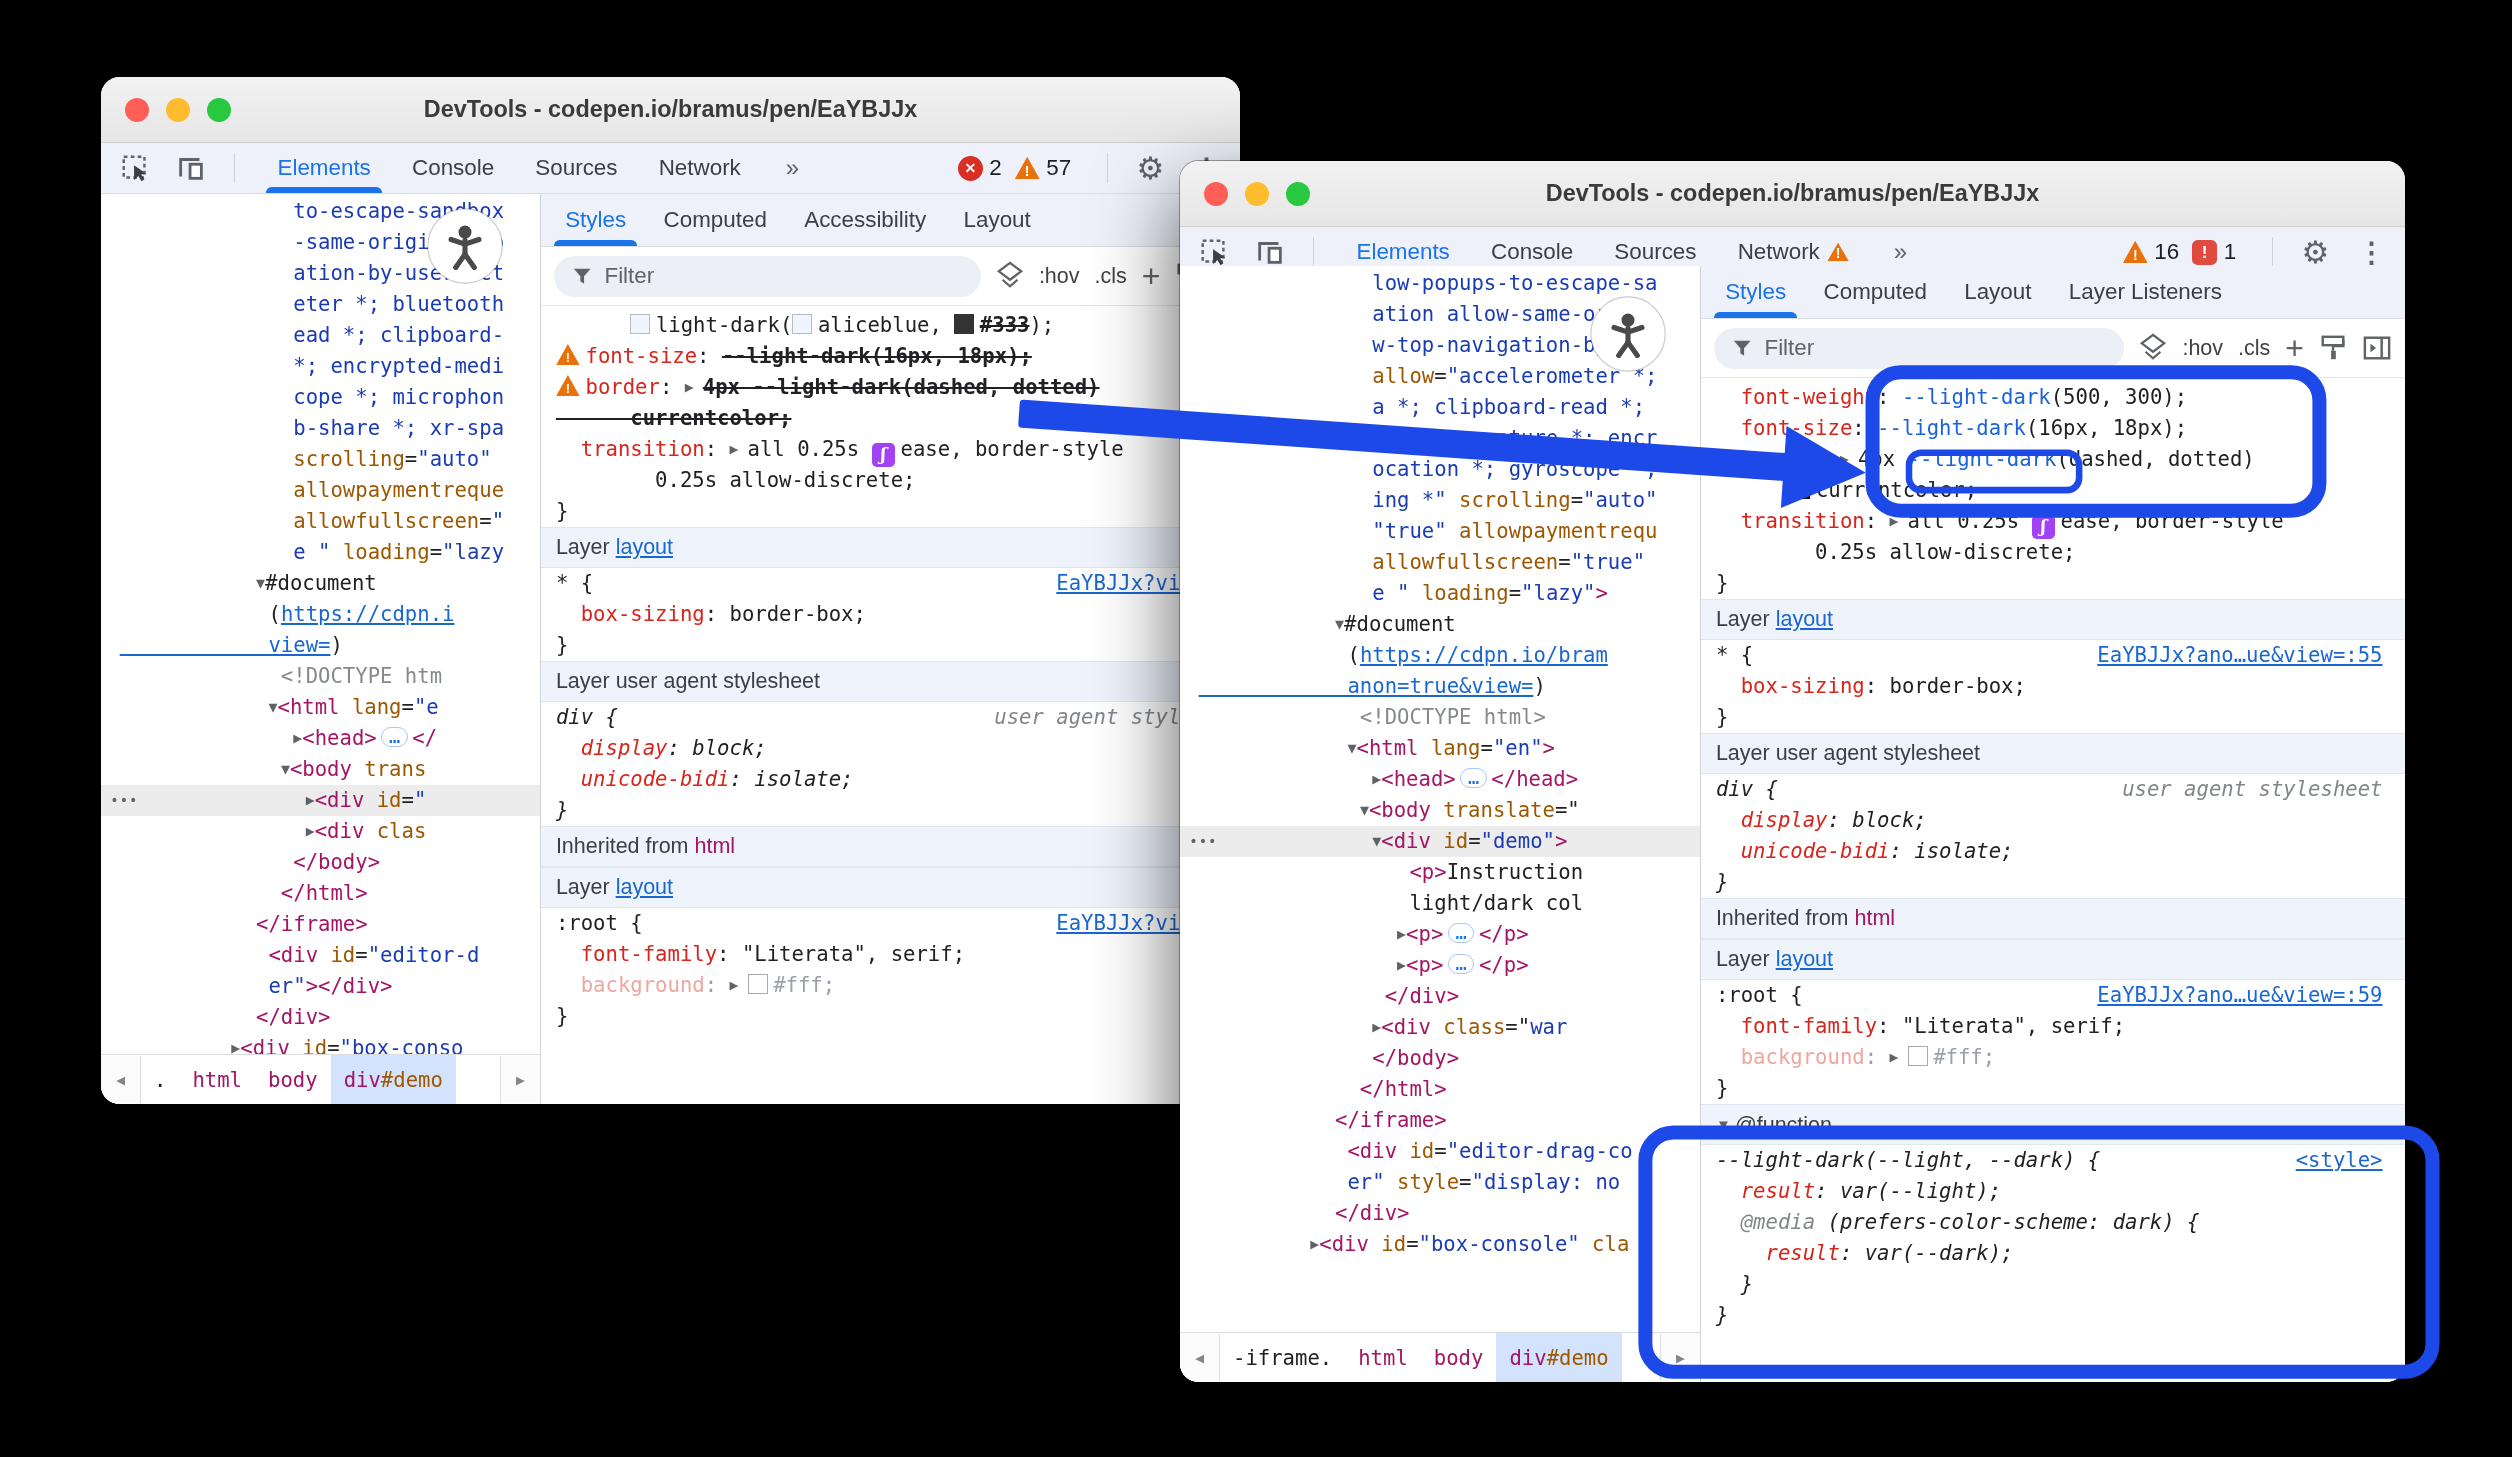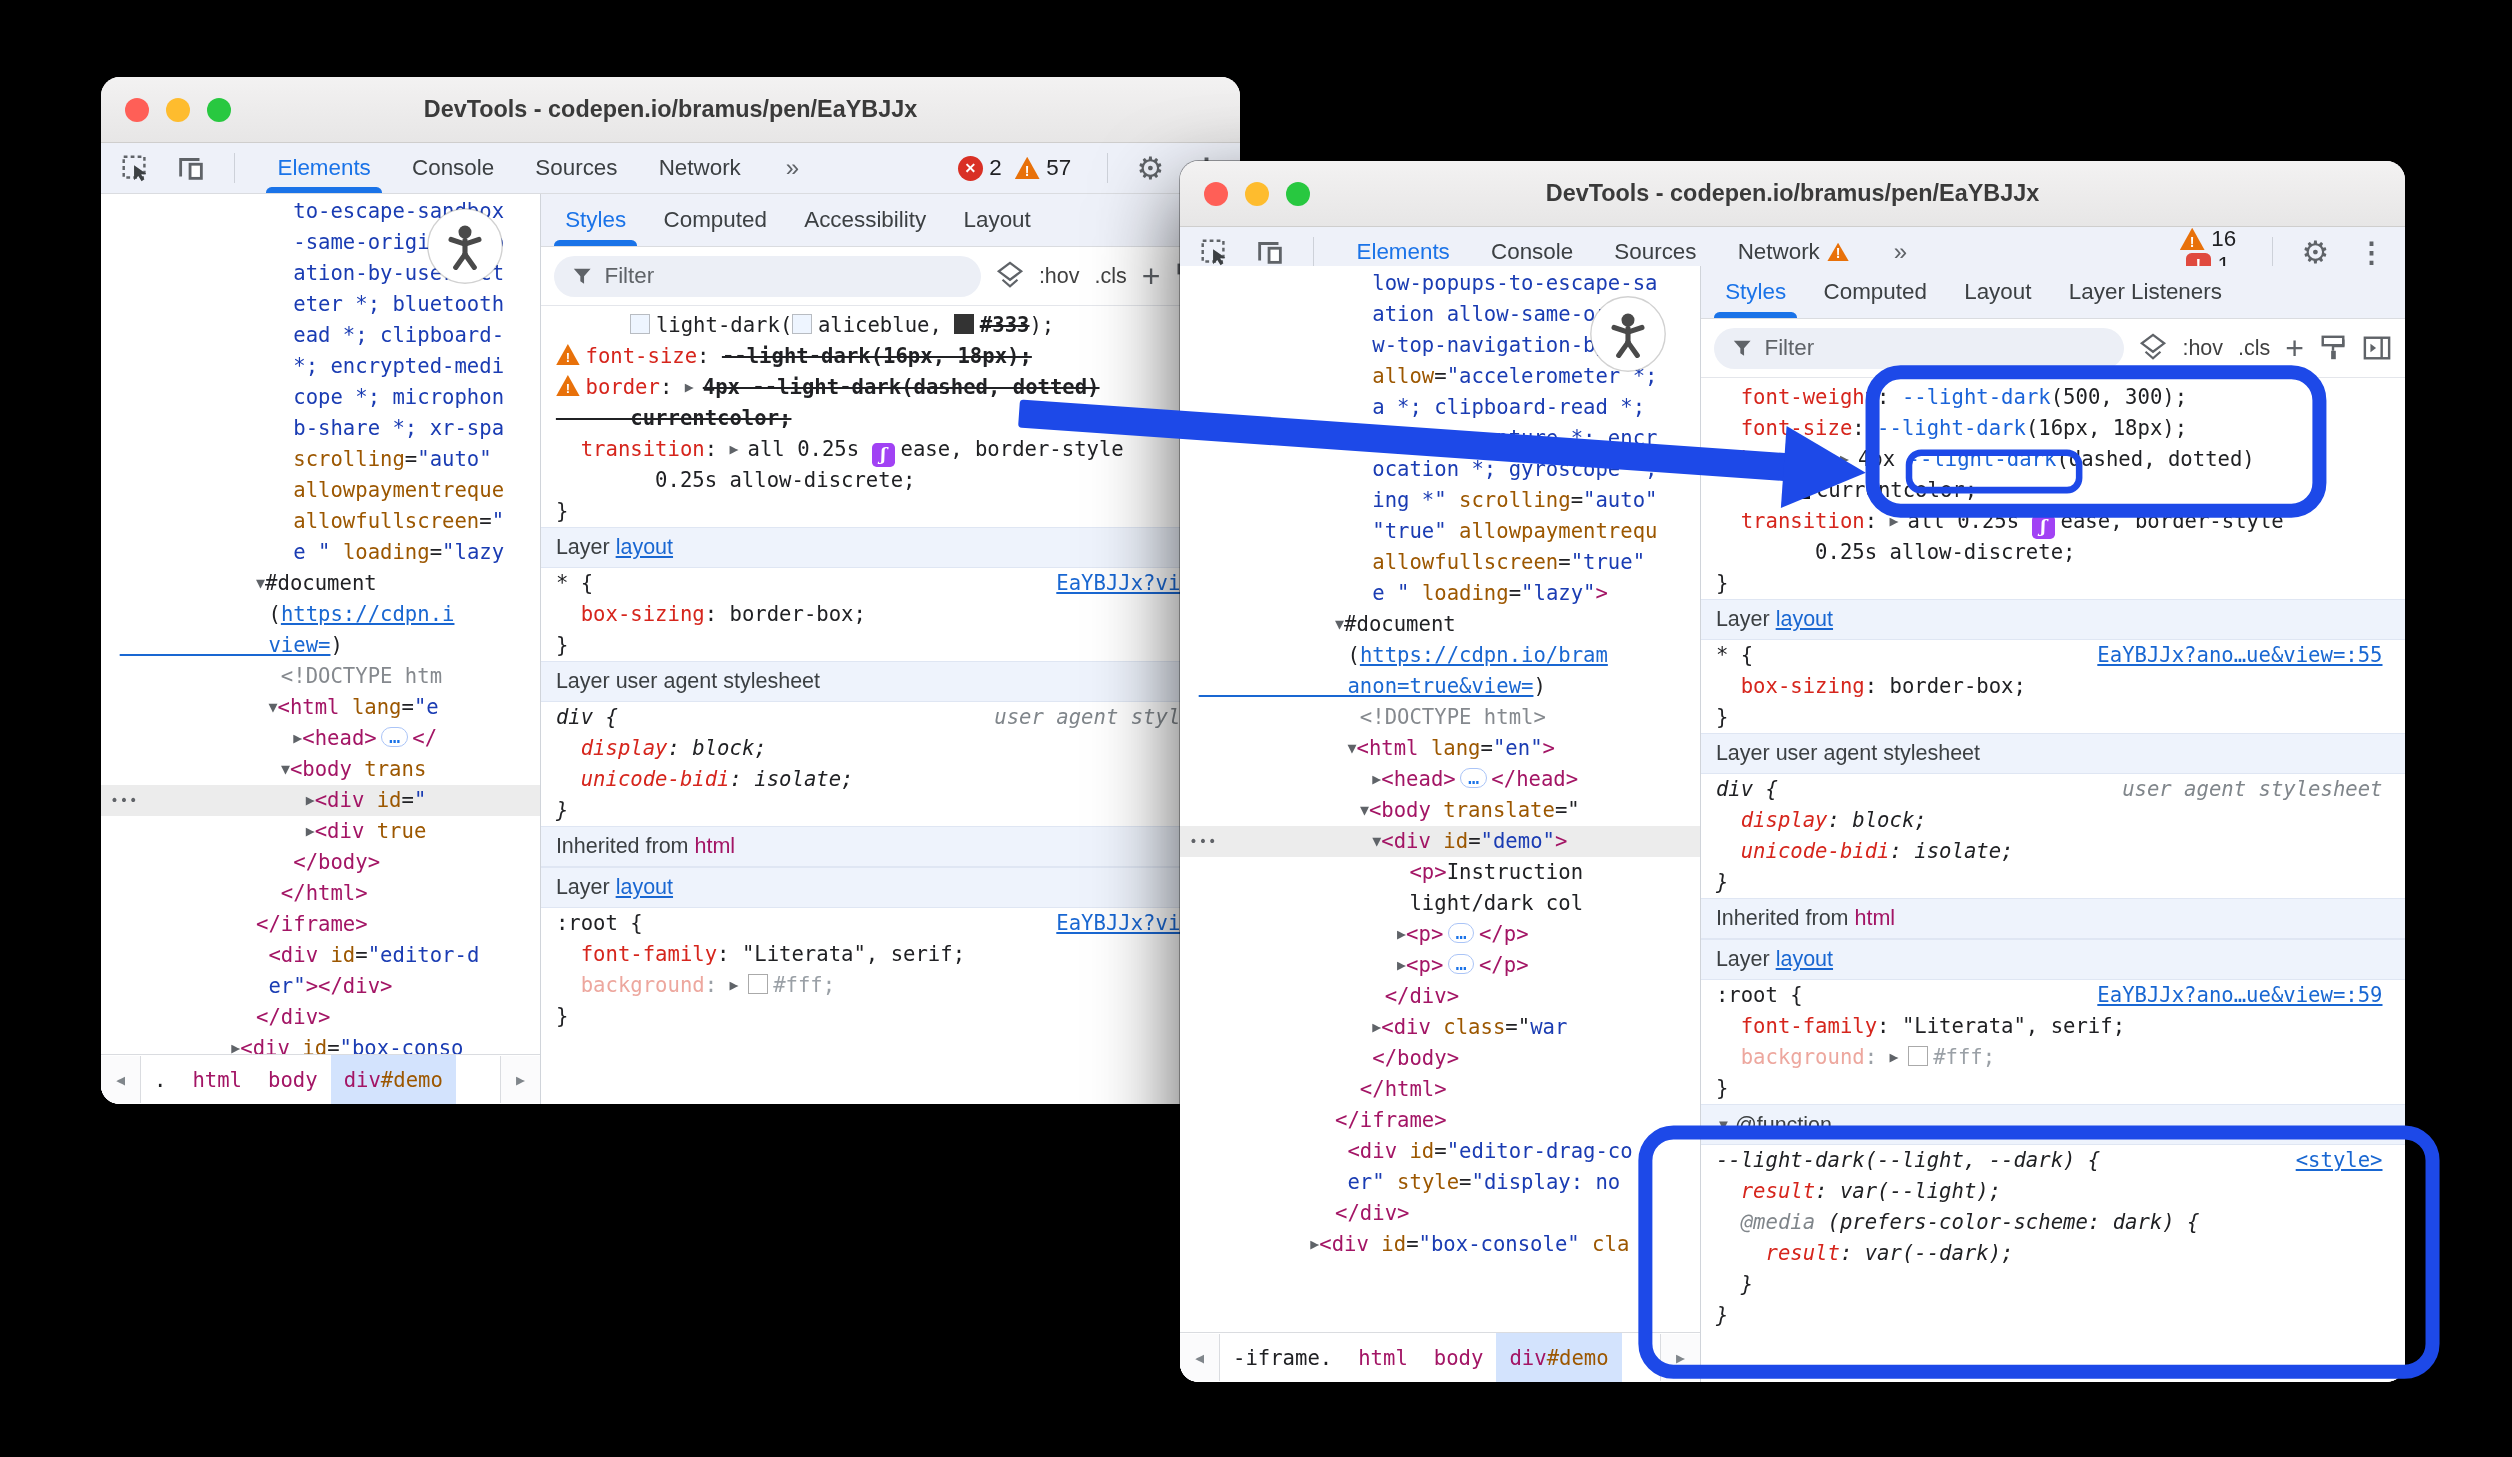--- a/index.html
+++ b/index.html
@@ -168,21 +168,21 @@
             <div class="cl "><span class="sg a">              allowfullscreen</span><span class="sg k">=</span><span class="sg v">"</span></div>
             <div class="cl "><span class="sg v">              e " </span><span class="sg a">loading</span><span class="sg k">=</span><span class="sg v">"lazy</span></div>
             <div class="cl "><span class="sg k">           </span><span class="sg tr">▼</span><span class="sg k">#document</span></div>
             <div class="cl "><span class="sg k">            (</span><span class="sg ln">https://cdpn.i</span></div>
             <div class="cl "><span class="sg ln">            view=</span><span class="sg k">)</span></div>
             <div class="cl "><span class="sg g">             &lt;!DOCTYPE htm</span></div>
             <div class="cl "><span class="sg k">            </span><span class="sg tr">▼</span><span class="sg t">&lt;html </span><span class="sg a">lang</span><span class="sg k">=</span><span class="sg v">"e</span></div>
             <div class="cl "><span class="sg k">              </span><span class="sg tr">▶</span><span class="sg t">&lt;head&gt;</span><span class="sg el">…</span><span class="sg t">&lt;/</span></div>
             <div class="cl "><span class="sg k">             </span><span class="sg tr">▼</span><span class="sg t">&lt;body </span><span class="sg a">trans</span></div>
             <div class="cl hl"><span class="sg dm">•••</span><span class="sg k">               </span><span class="sg tr">▶</span><span class="sg t">&lt;div </span><span class="sg a">id</span><span class="sg k">=</span><span class="sg v">"</span></div>
-            <div class="cl "><span class="sg k">               </span><span class="sg tr">▶</span><span class="sg t">&lt;div </span><span class="sg a">true</span></div>
+            <div class="cl "><span class="sg k">               </span><span class="sg tr">▶</span><span class="sg t">&lt;div </span><span class="sg a">clas</span></div>
             <div class="cl "><span class="sg t">              &lt;/body&gt;</span></div>
             <div class="cl "><span class="sg t">             &lt;/html&gt;</span></div>
             <div class="cl "><span class="sg t">           &lt;/iframe&gt;</span></div>
             <div class="cl "><span class="sg t">            &lt;div </span><span class="sg a">id</span><span class="sg k">=</span><span class="sg v">"editor-d</span></div>
             <div class="cl "><span class="sg v">            er"</span><span class="sg t">&gt;&lt;/div&gt;</span></div>
             <div class="cl "><span class="sg t">           &lt;/div&gt;</span></div>
             <div class="cl "><span class="sg k">         </span><span class="sg tr">▶</span><span class="sg t">&lt;div </span><span class="sg a">id</span><span class="sg k">=</span><span class="sg v">"box-conso</span></div>
           </div>
         <div class="crumbbar">
           <span class="cnav">◀</span>
@@ -286,21 +286,21 @@
       </span>
       <span class="tdiv"></span>
       <span class="tabs">
           <span class="tab active">Elements</span>
           <span class="tab">Console</span>
           <span class="tab">Sources</span>
           <span class="tab">Network<span class="wtri sm"></span></span>
         </span>
       <span class="chev">»</span>
       <span class="spacer"></span>
-      <span style="display:flex;align-items:center;flex-direction:column;">
+      <span style="display:flex;">
           <span class="badge">
             <span class="wtri"></span>
             <span>16</span>
           </span>
           <span class="badge">
             <span class="issb"></span>
             <span>1</span>
           </span>
         </span>
       <span class="tdiv"></span>

